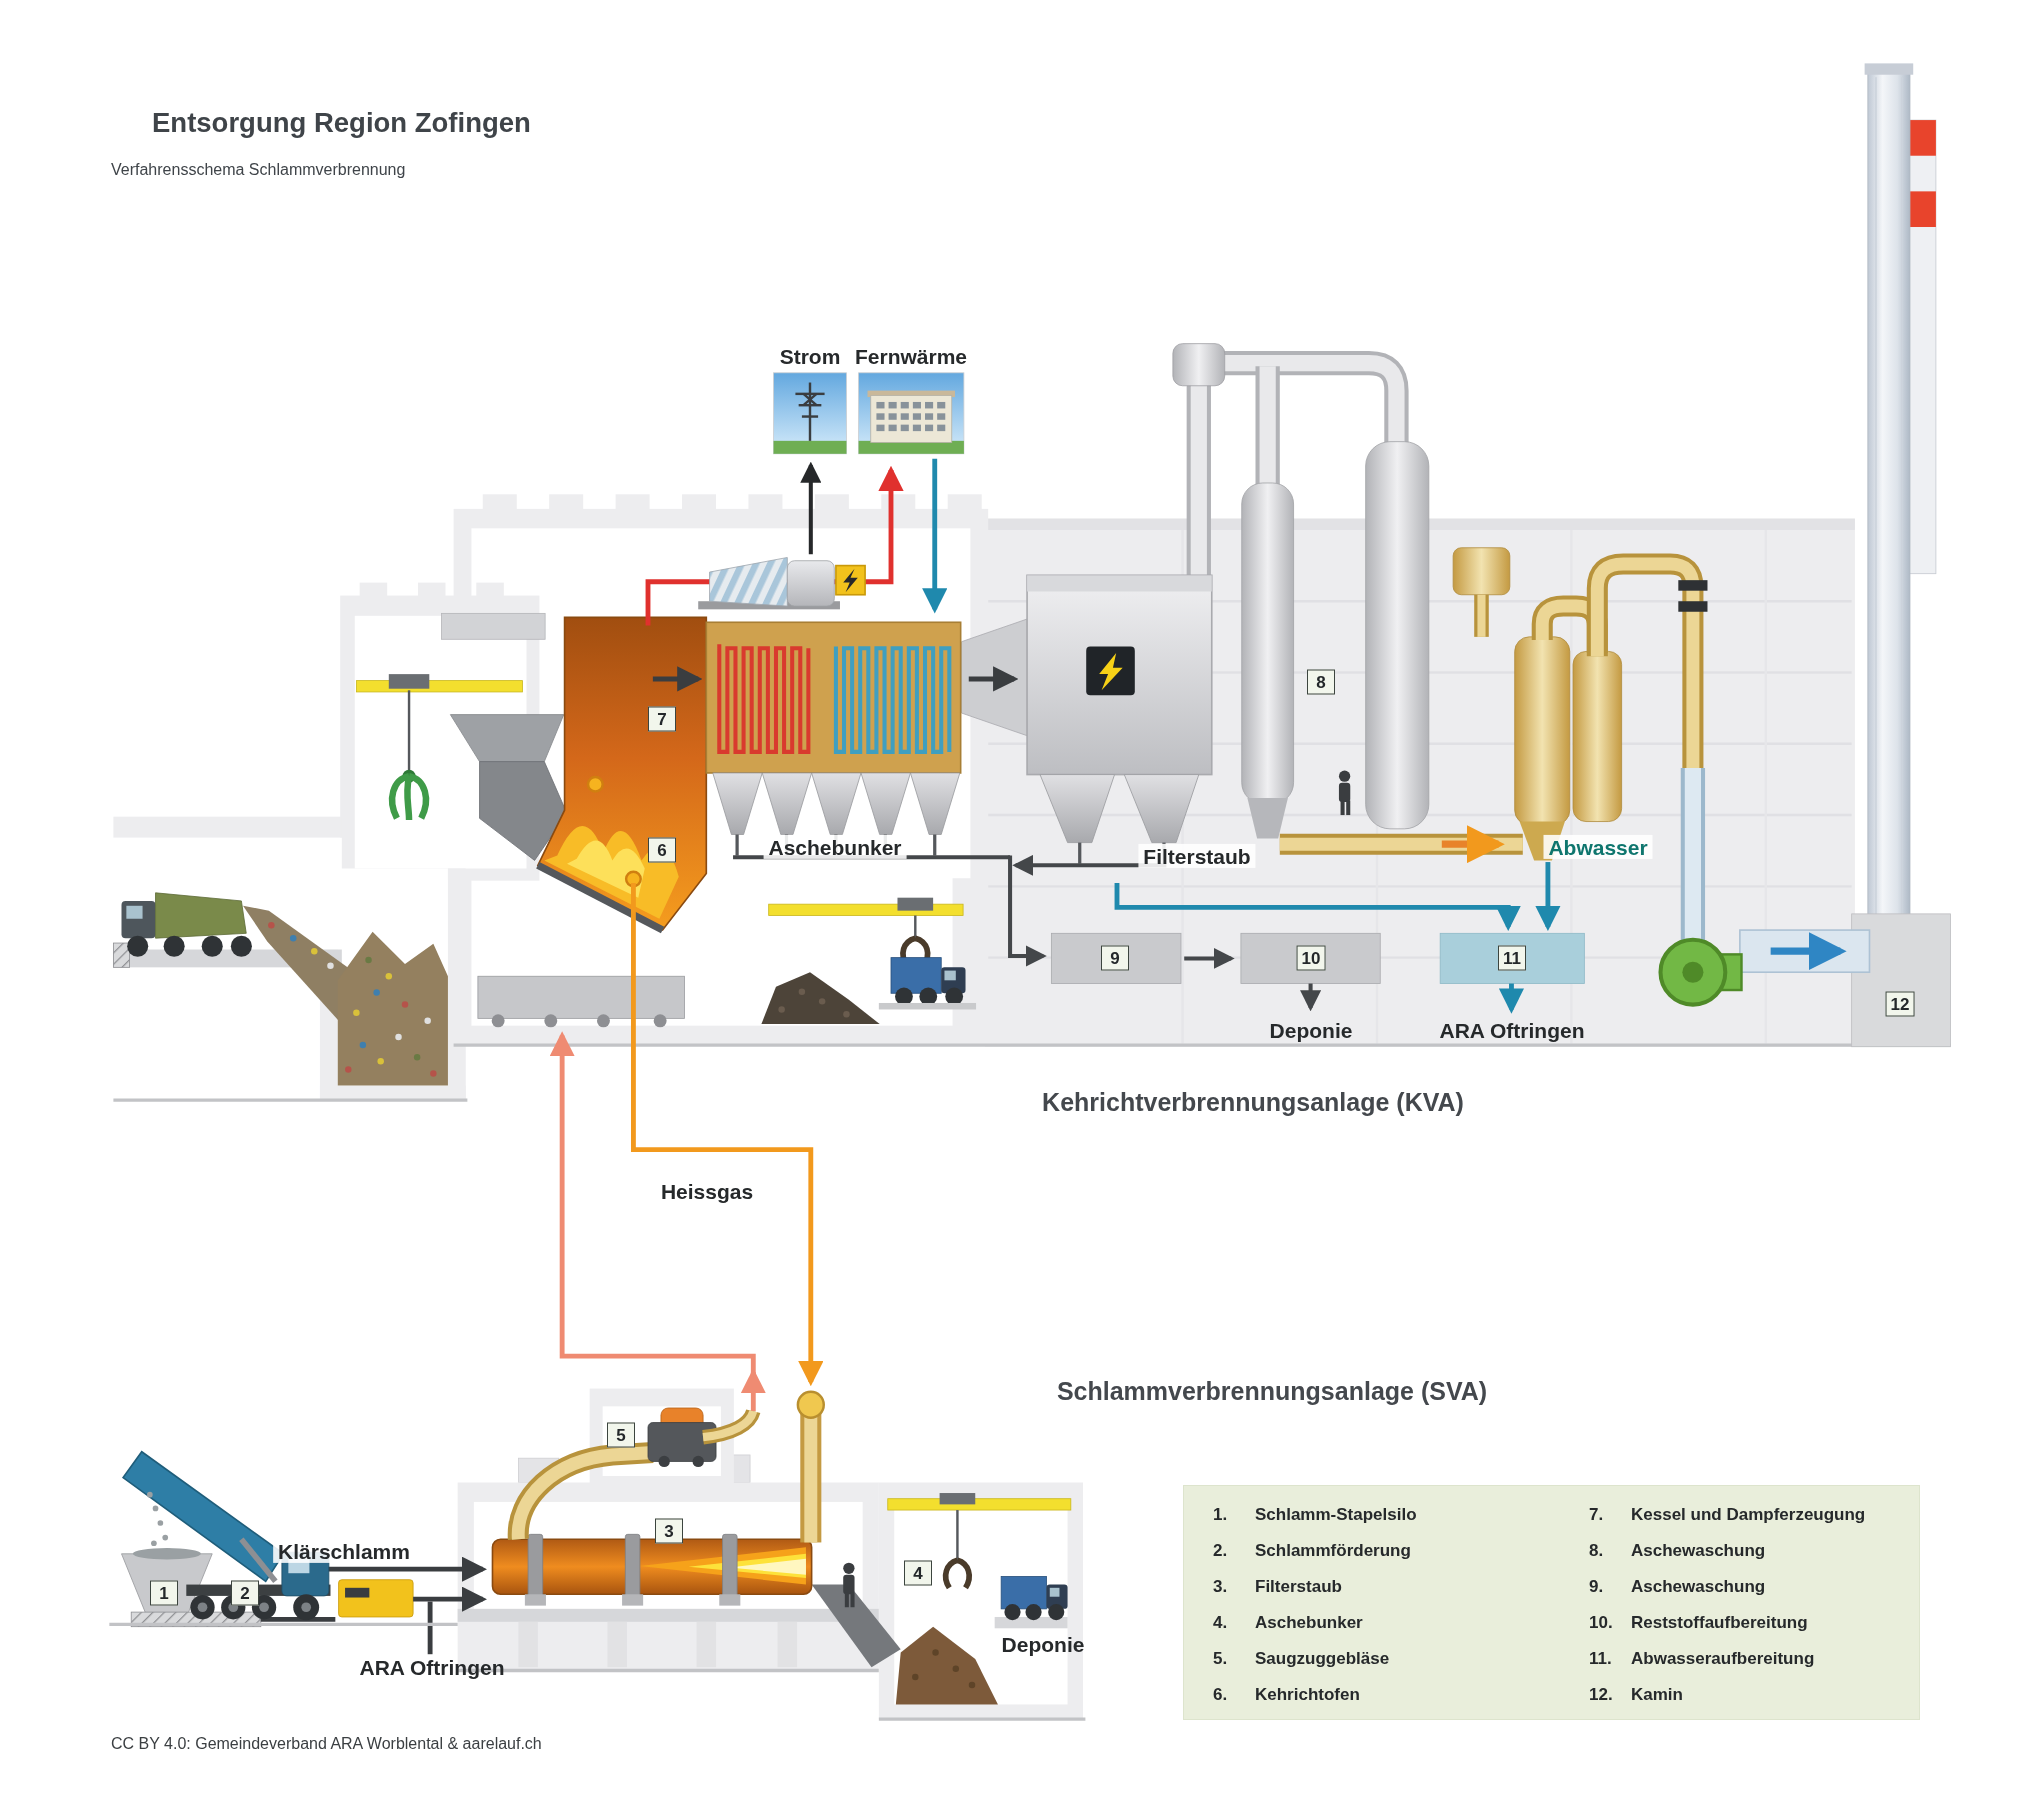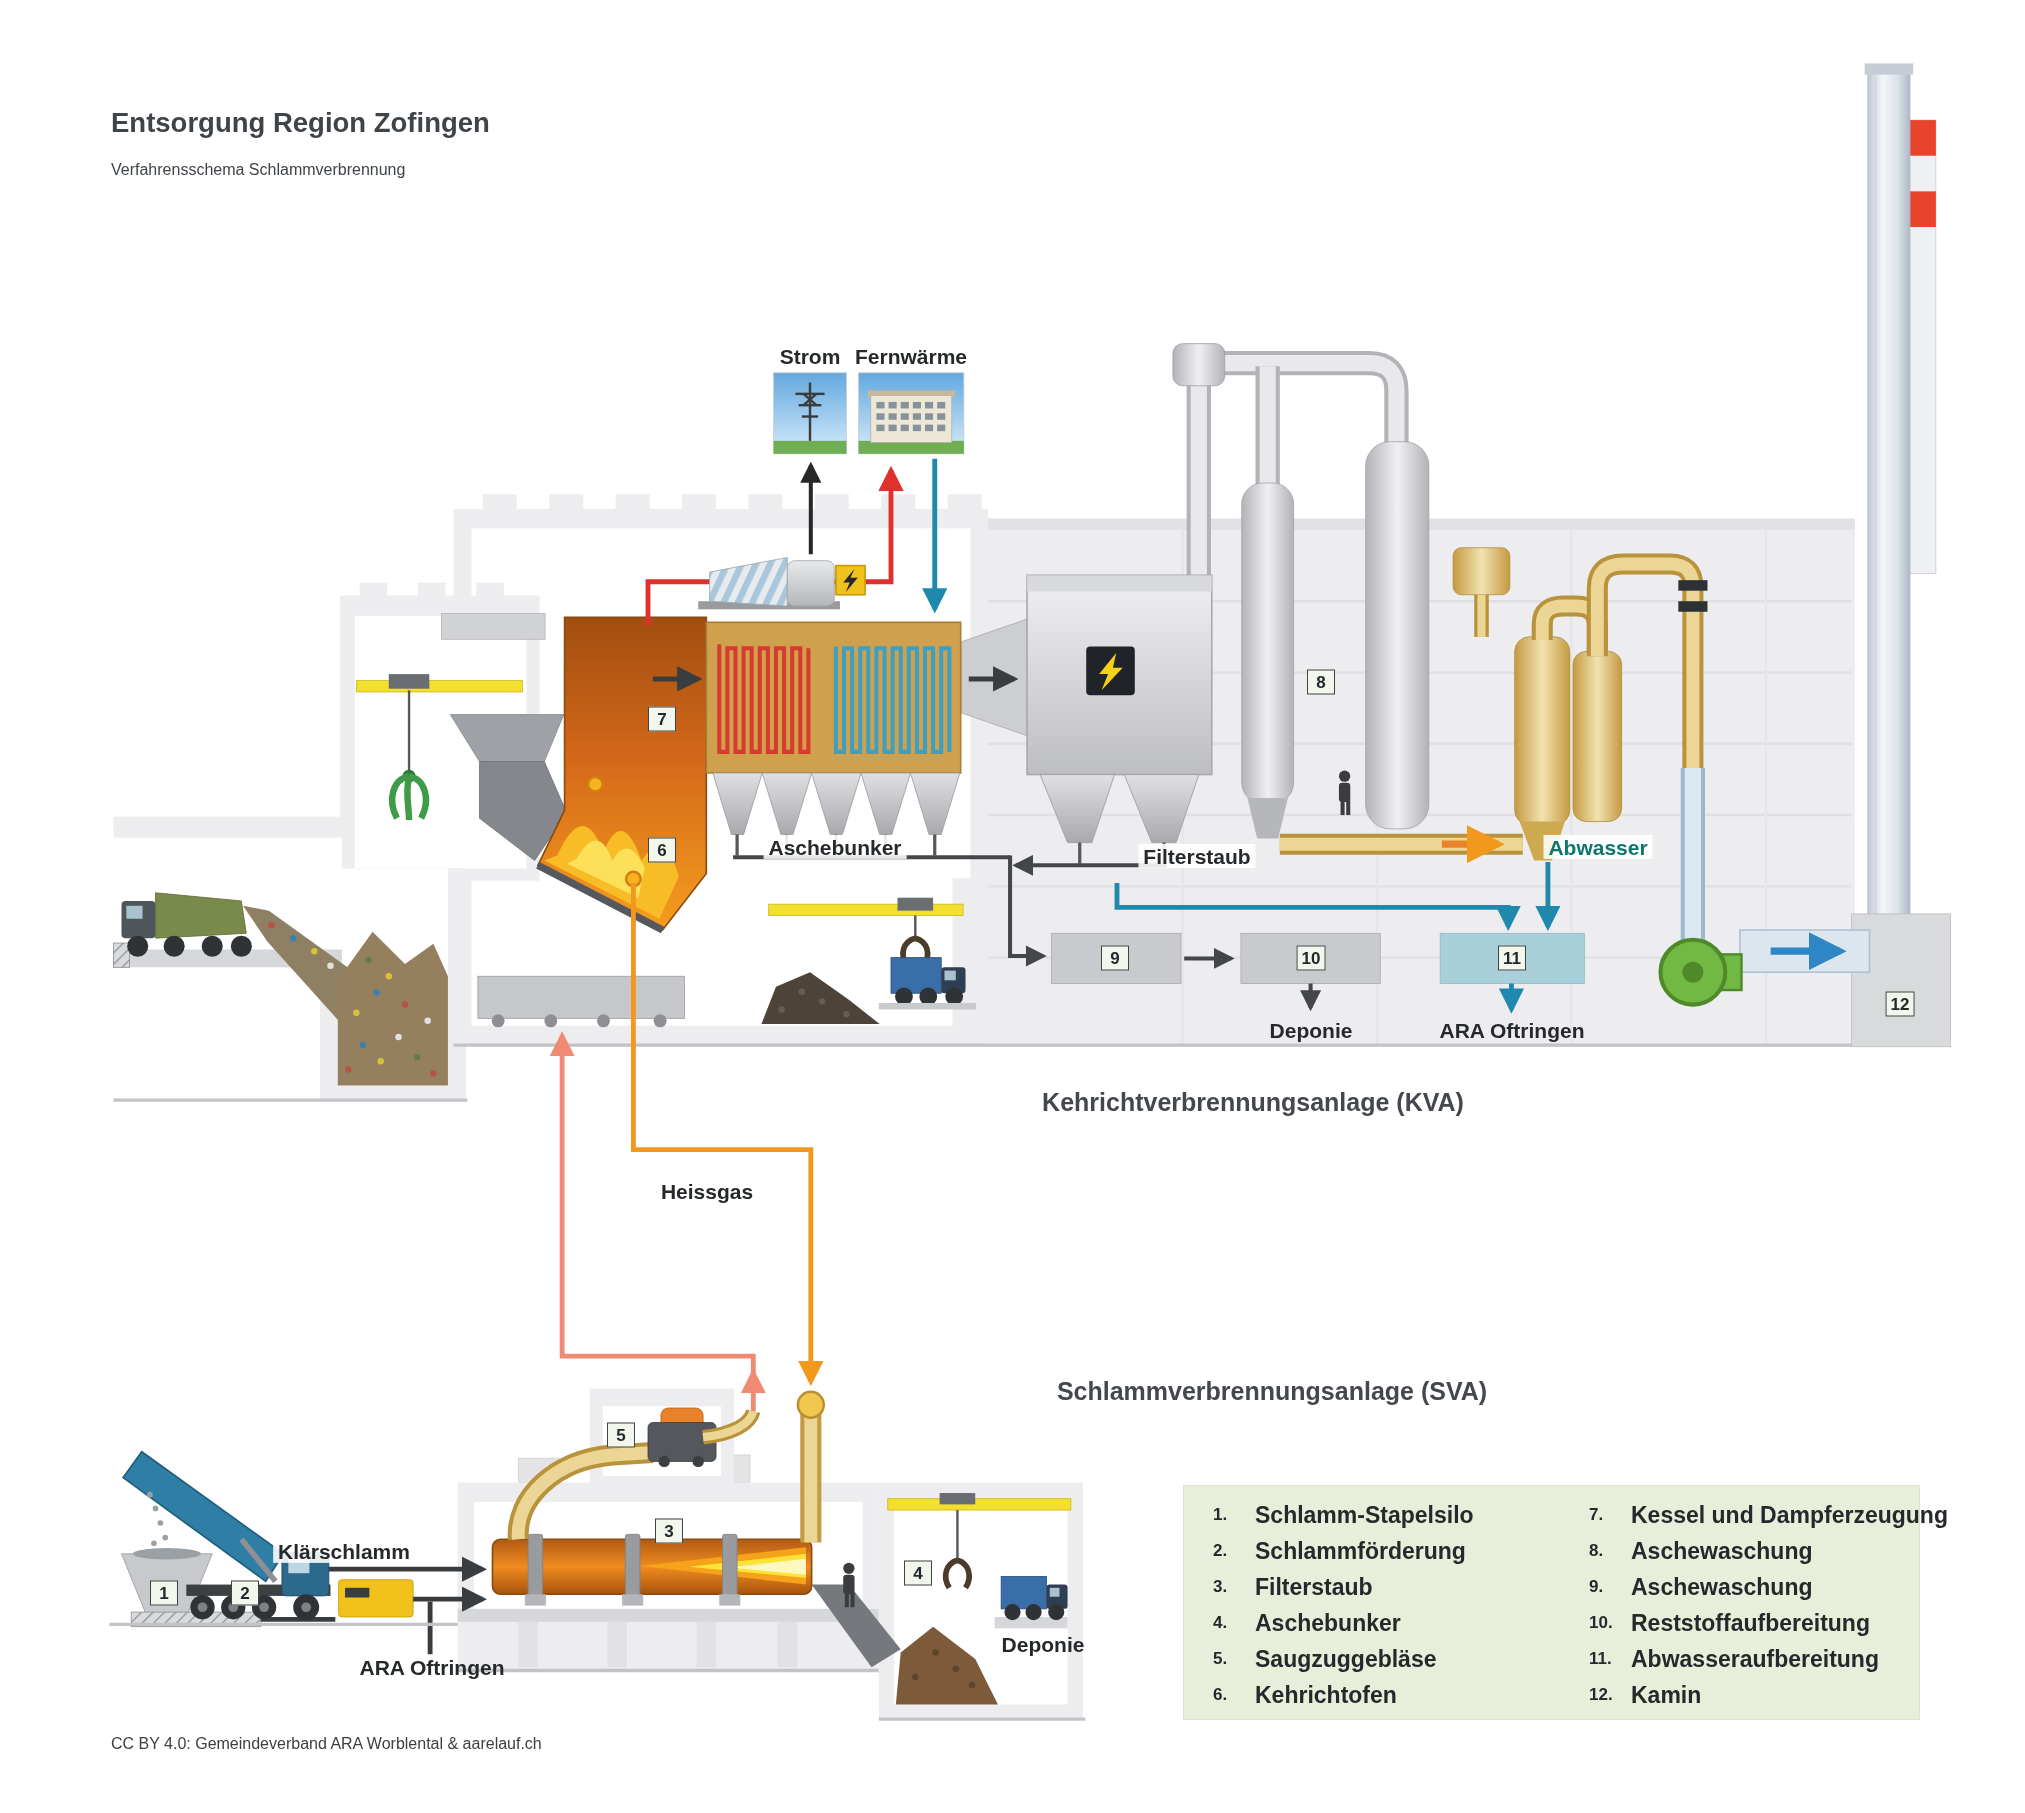--- a/index.html
+++ b/index.html
@@ -31,38 +31,38 @@
   .salmon{fill:none;stroke:#ef8b72;stroke-width:6;}
   .orangeL{fill:none;stroke:#f2991d;stroke-width:6;}
   .thin{stroke:#55585c;stroke-width:4;}
 
   
   .lbl{position:absolute;transform:translate(-50%,-50%);font-weight:700;font-size:21px;
        color:#26292b;white-space:nowrap;line-height:1;}
   .lbl.bg{background:rgba(255,255,255,.88);padding:1.6px 4.9px;}
   .lbl.teal-txt{color:#0f766e;}
   .tl{transform:none;}
-  .title{font-size:27.5px;font-weight:700;color:#3f4449;}
+  .title{font-size:27.5px;font-weight:700;color:#3f4449;margin-left:41px;}
   .subtitle{font-size:16px;font-weight:500;color:#3f4449;}
   .section-title{font-size:25px;font-weight:700;color:#44484d;}
   .footer{font-size:16px;font-weight:400;color:#3b3f42;}
 
   .badge{position:absolute;transform:translate(-50%,-50%);min-width:28px;height:25px;
          padding:0 4px;background:#f2f6ec;border:1.6px solid #3c453f;box-sizing:border-box;
          display:flex;align-items:center;justify-content:center;
          font-size:17px;font-weight:700;color:#24282b;}
 
   .legend{position:absolute;left:1183px;top:1485px;width:737px;height:235px;
           background:#e9eedb;border:0.8px solid #dde4cd;box-sizing:border-box;}
   .leg-col{position:absolute;top:11.3px;}
   .leg-col.c1{left:29px;}
   .leg-col.c2{left:405px;}
   .leg-row{display:flex;align-items:center;height:36px;}
   .leg-num{width:42px;font-size:17px;font-weight:700;color:#26292b;}
-  .leg-label{font-size:23px;font-weight:700;color:#26292b;white-space:nowrap;}
+  .leg-label{font-size:17px;font-weight:700;color:#26292b;white-space:nowrap;}
 </style>
 </head>
 <body>
 
 <div class="canvas">
 
 <svg class="art" width="2025" height="1814" viewBox="0 0 2500 2239">
   <defs>
     <linearGradient id="gSky" x1="0" y1="0" x2="0" y2="1">
       <stop offset="0" stop-color="#63a8df"></stop>

